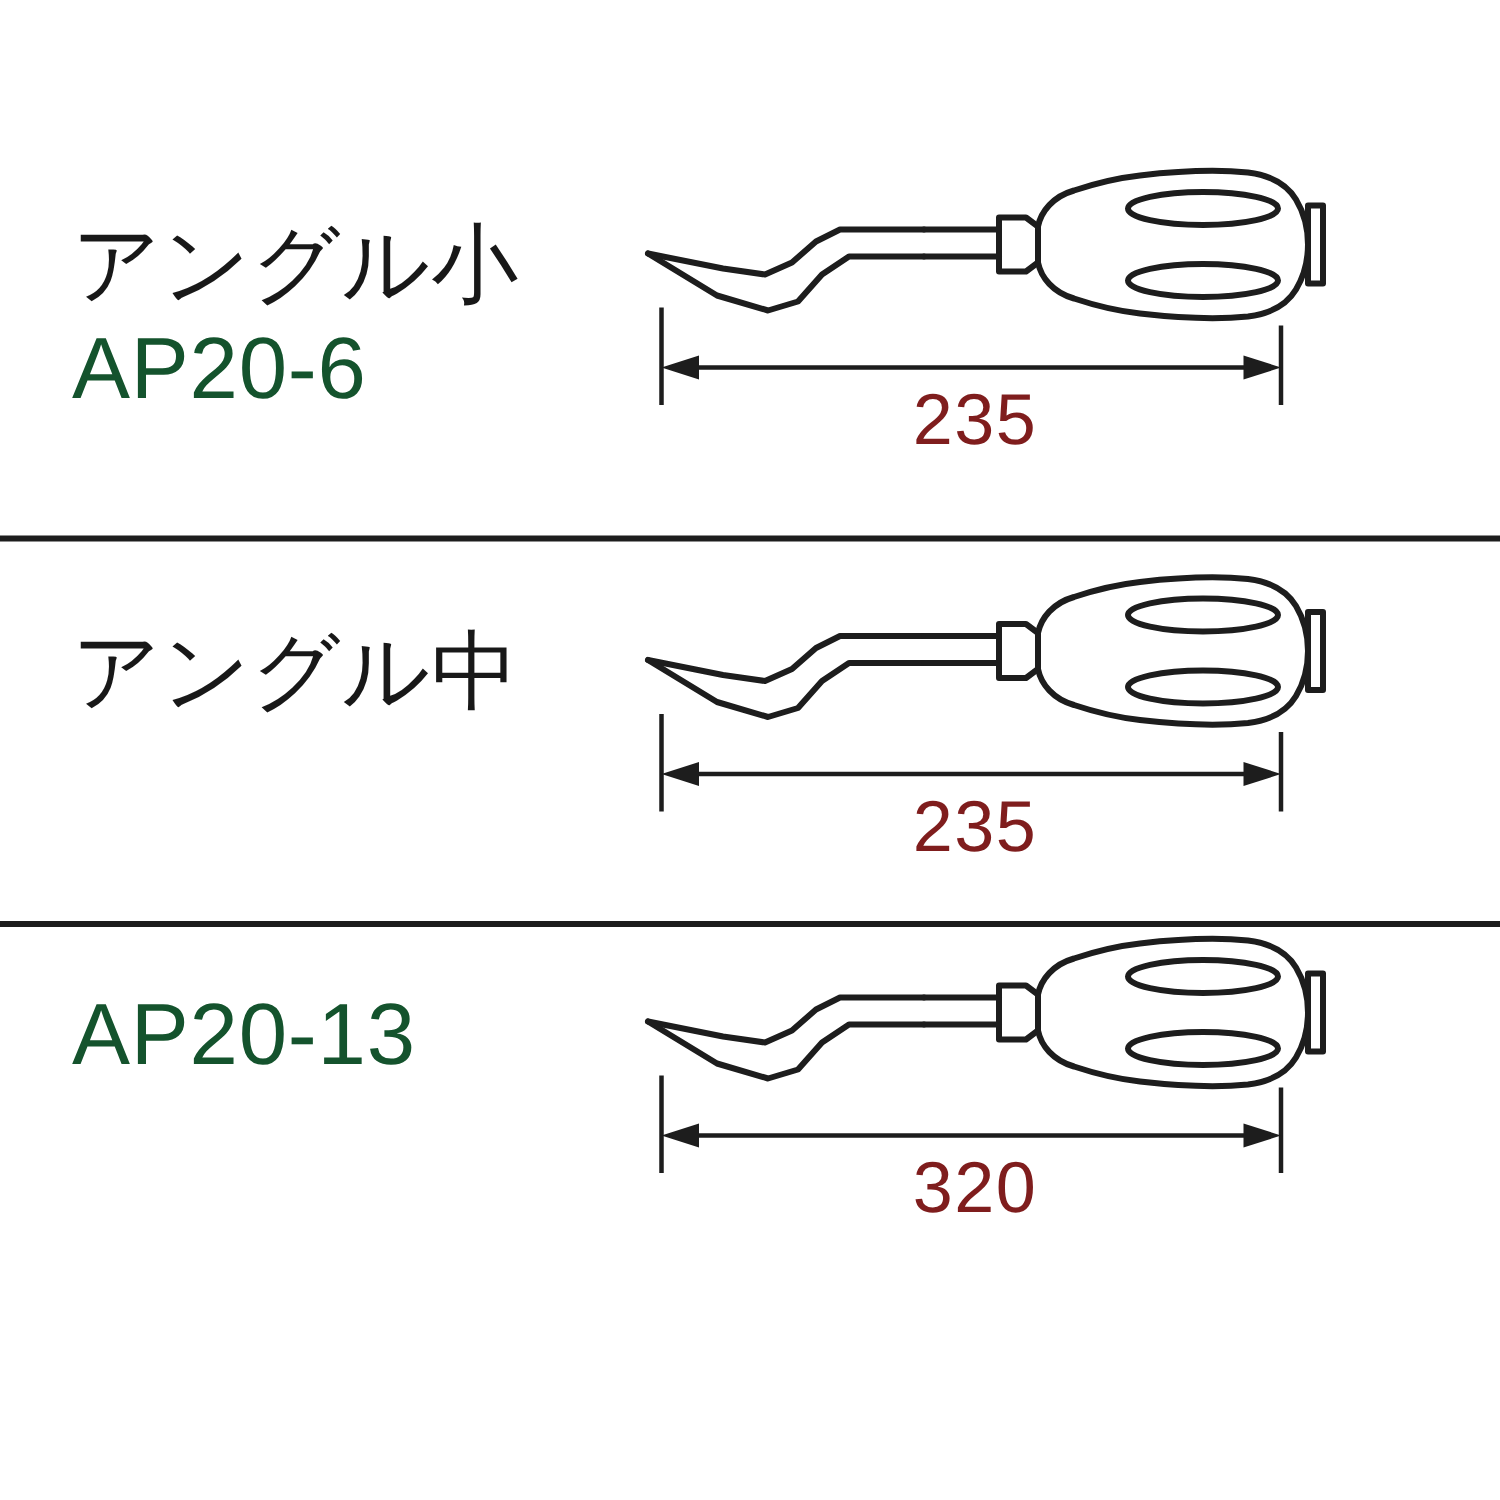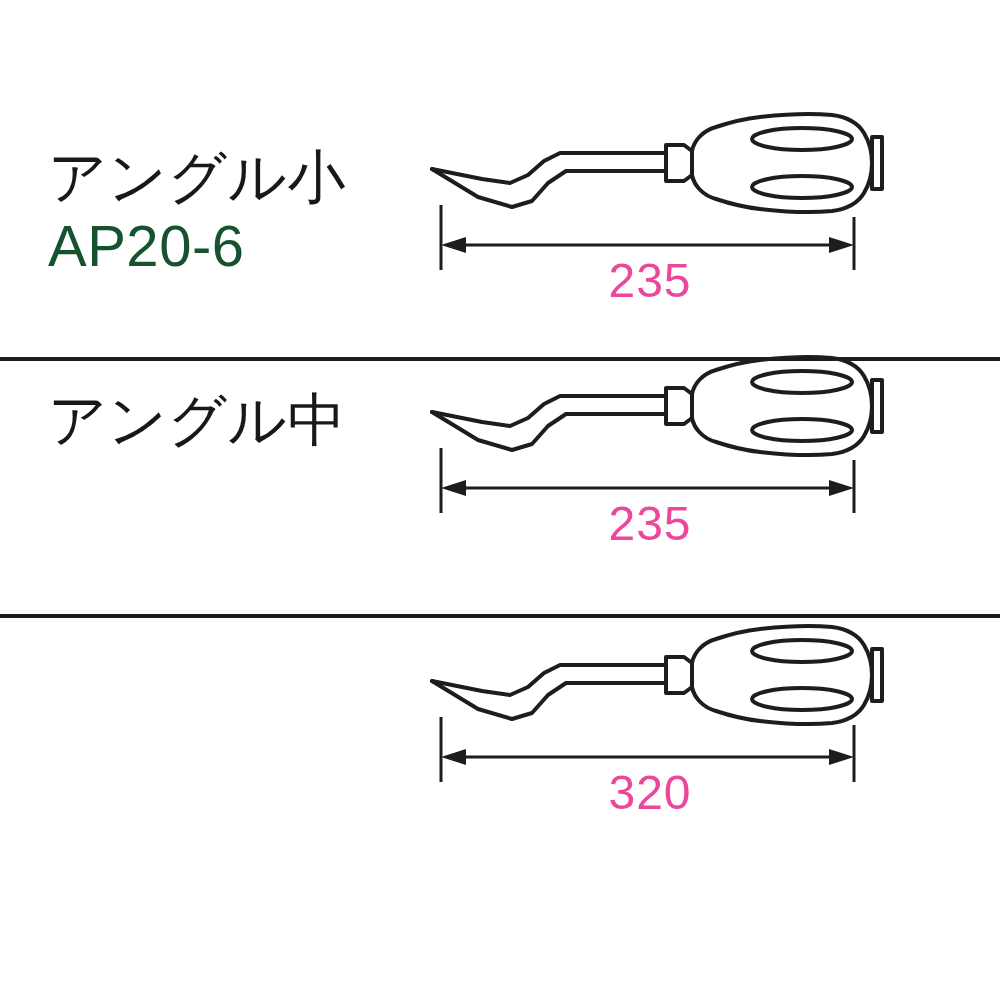--- a/index.html
+++ b/index.html
@@ -25,21 +25,21 @@
 
   
   .row {
     position: absolute;
     left: 0;
     width: 851px;
     height: 255px;
     box-sizing: border-box;
   }
   .row-1 { top: 105px; }
-  .row-2 { top: 348px; padding-left: 45px; }
+  .row-2 { top: 376px; padding-left: 45px; }
   .row-3 { top: 617px; }
 
   
   .divider {
     position: absolute;
     left: 0;
     width: 1000px;
     height: 0;
     border-top: 4px solid #1d1d1d;
   }
@@ -87,21 +87,21 @@
 
   
   .dim-value {
     position: absolute;
     top: 150px;
     left: 420px;
     width: 460px;
     text-align: center;
     font-size: 48px;
     line-height: 52px;
-    color: #ec4899;
+    color: #7f1d1d;
     letter-spacing: 1px;
   }
 </style>
 </head>
 <body>
 
 <div class="sheet">
 
   <div class="row row-1">
 
@@ -194,20 +194,21 @@
         <polygon points="434,140 409,132 409,148" fill="#1d1d1d" stroke="none"></polygon>
       </svg>
     </div>
 
     <div class="dim-value">235</div>
   </div>
 
   <div class="row row-3">
 
     <div class="label-block">
+      <div class="label-model">AP20-13</div>
     </div>
 
     <div class="drawing">
       <svg viewBox="0 0 500 255" xmlns="http://www.w3.org/2000/svg">
         <g fill="none" stroke="#1d1d1d" stroke-width="4" stroke-linejoin="round" stroke-linecap="round">
           <path d="M12 64 L62 74 L90 78 L108 70 L124 56 L140 48 L196 48"></path>
           <path d="M12 64 L58 92 L92 102 L112 96 L128 78 L146 66 L196 66"></path>
           <path d="M196 48 L246 48"></path>
           <path d="M196 66 L246 66"></path>
           <path d="M246 40 L264 40 L272 46 L272 70 L264 76 L246 76 Z"></path>

